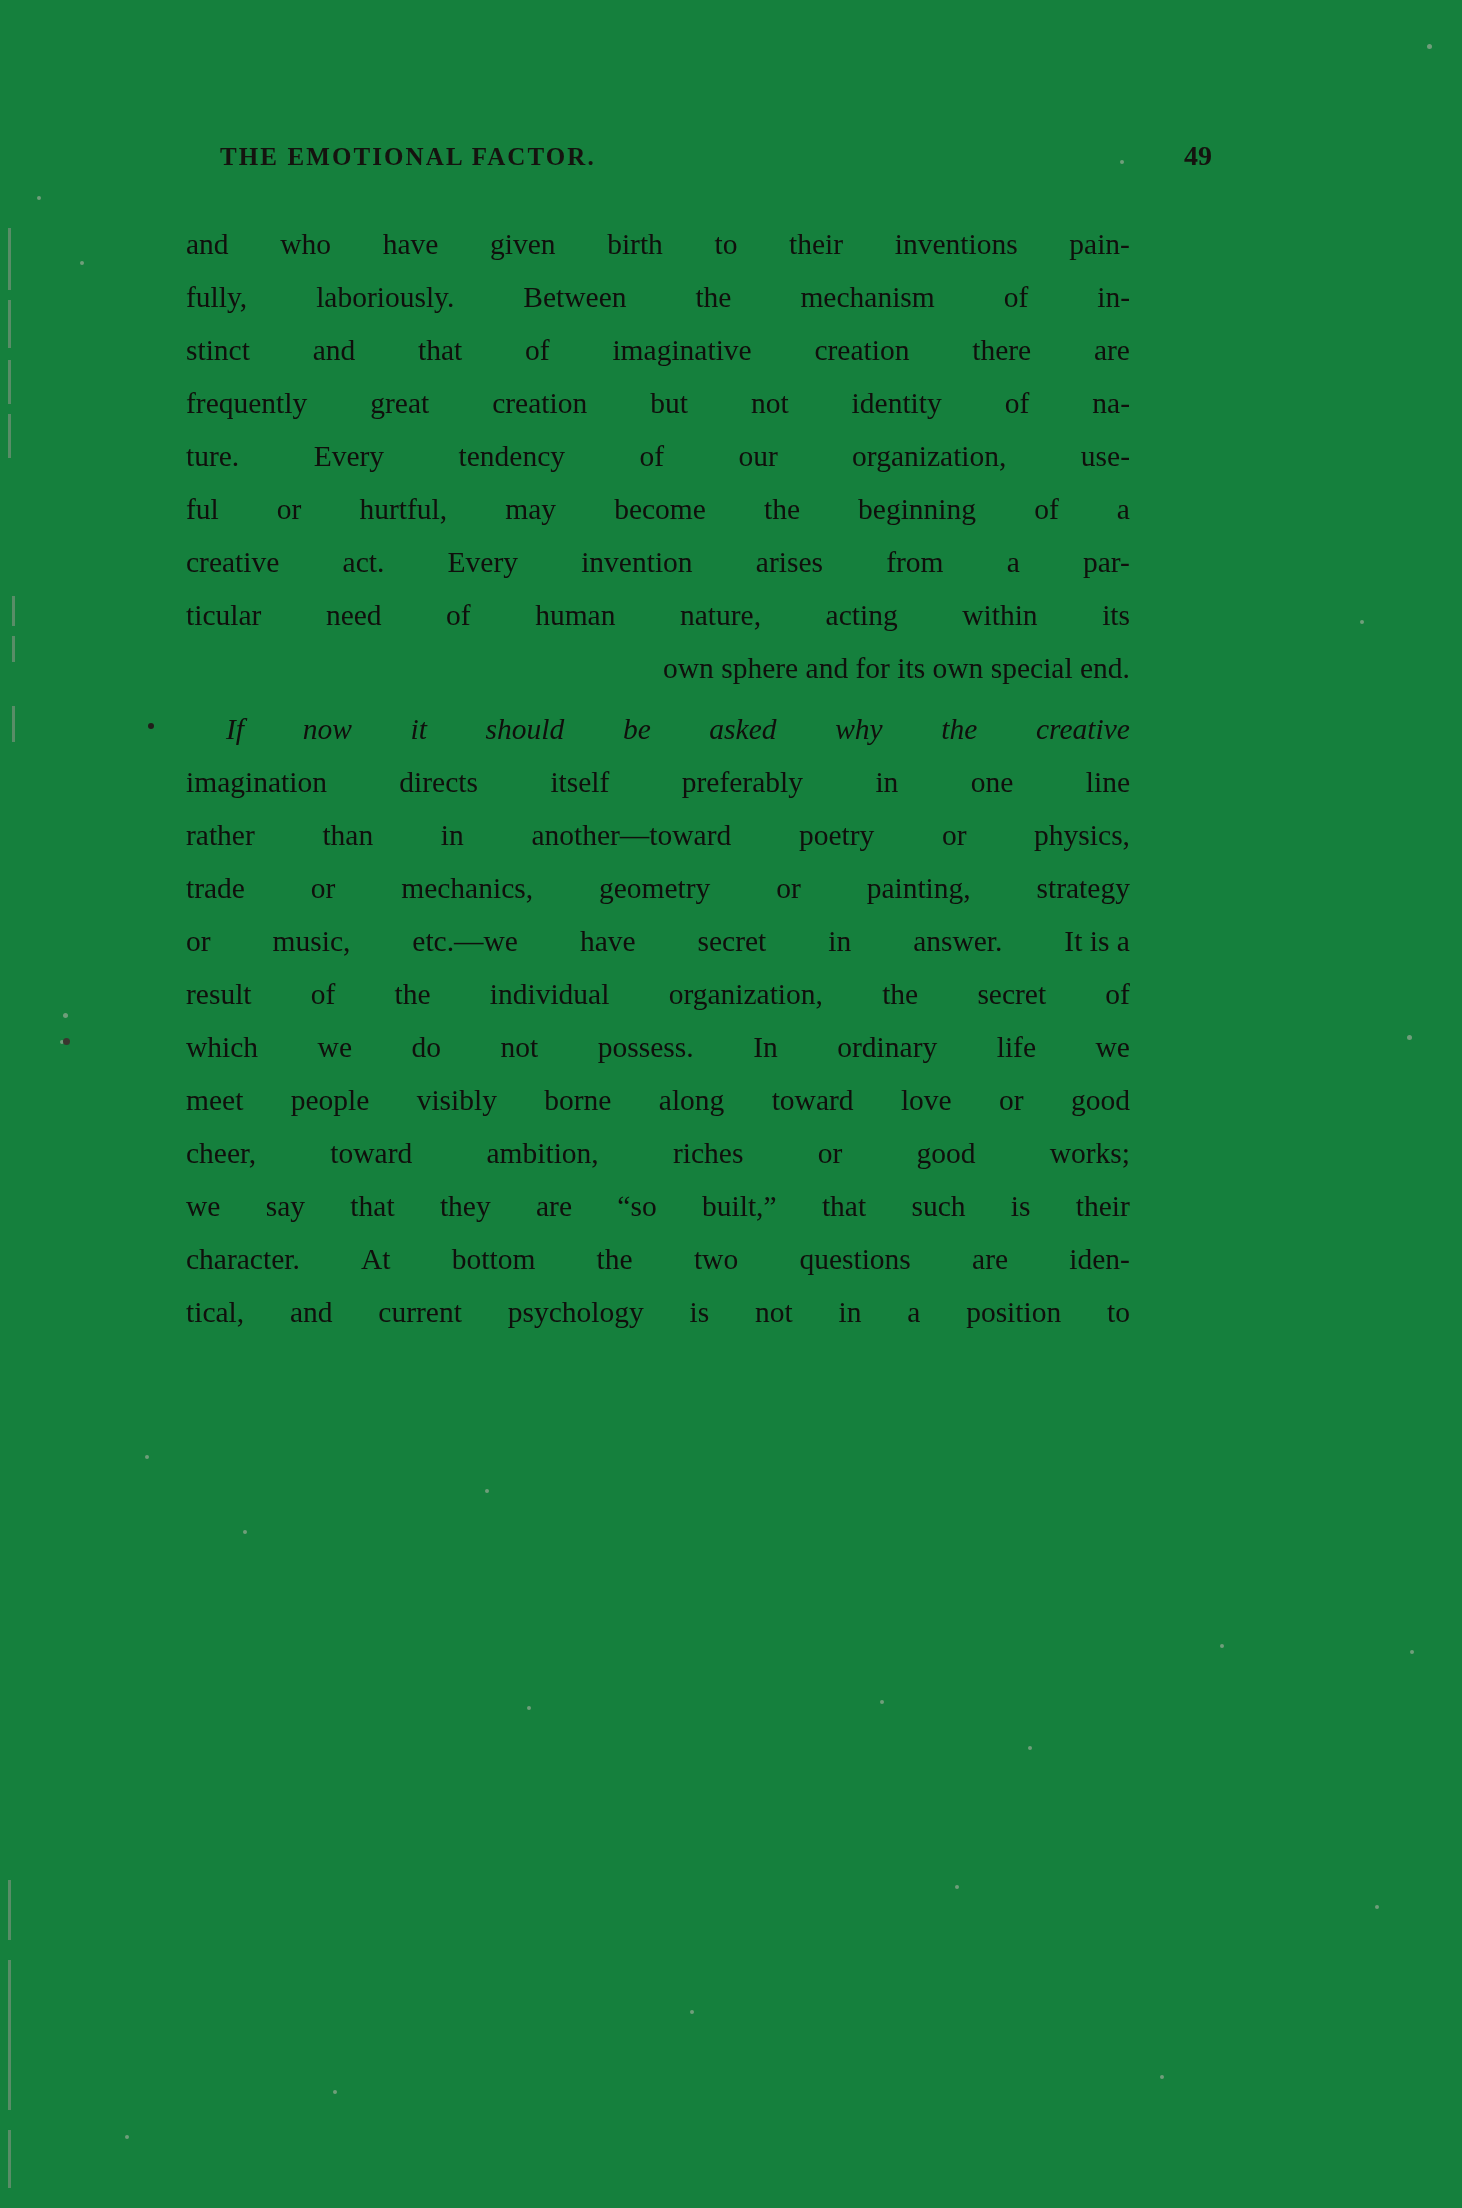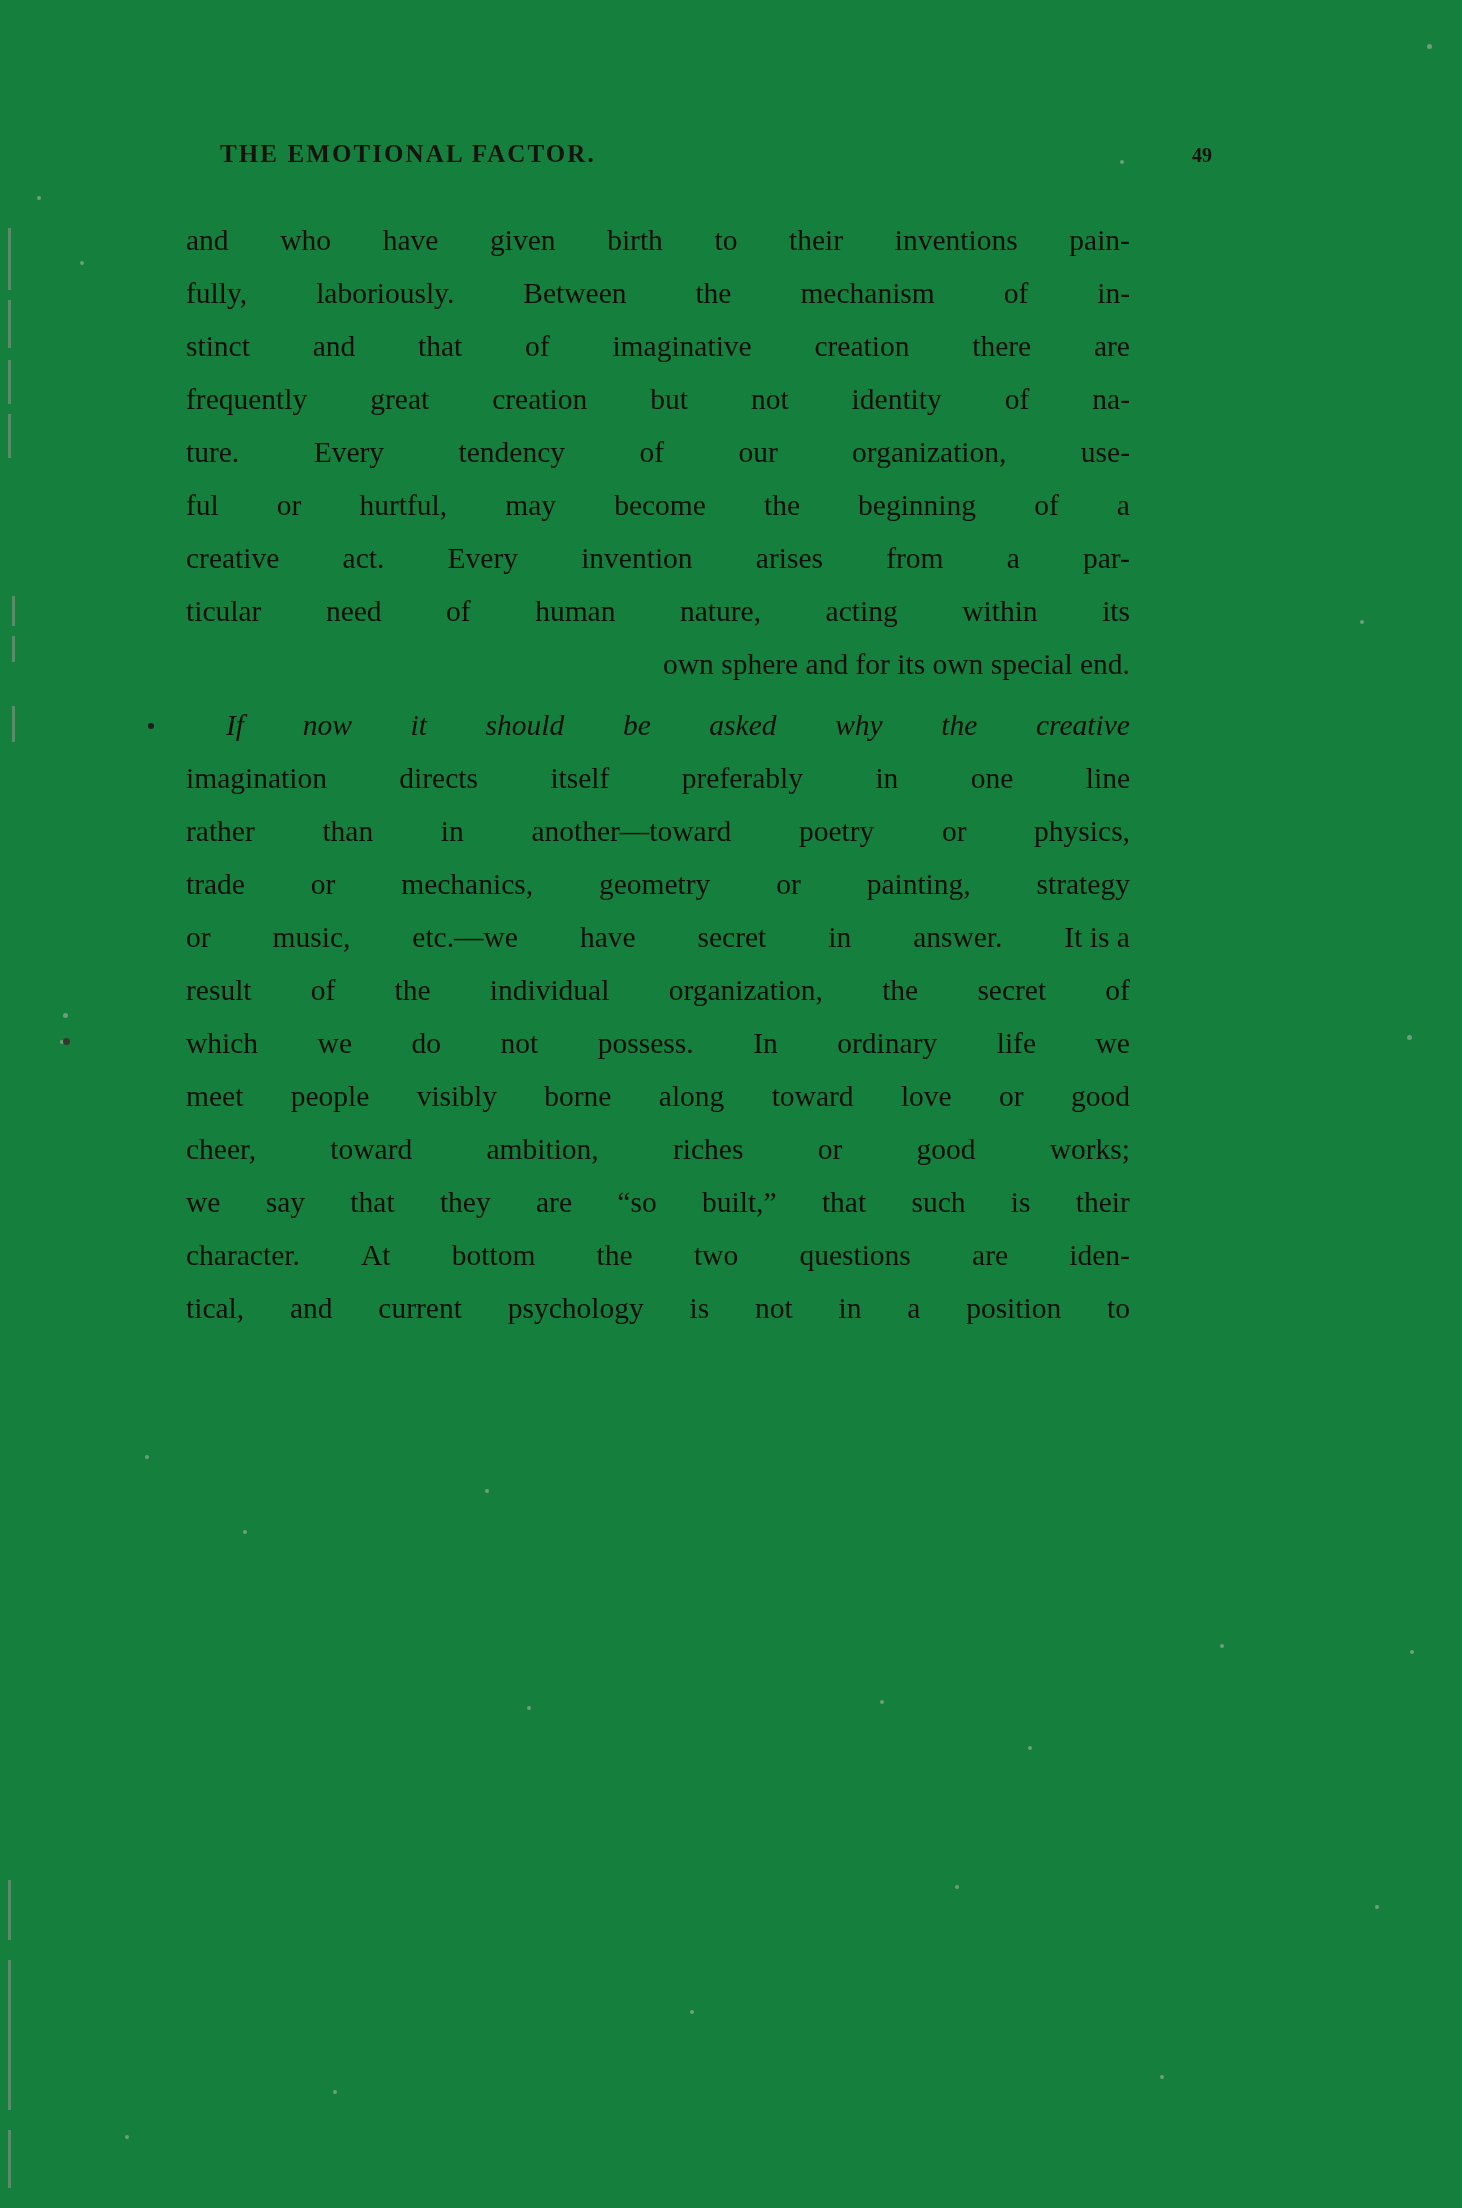--- a/index.html
+++ b/index.html
@@ -53,21 +53,21 @@
   }
   .running-head .rh-title {
     font-size: 25px;
     letter-spacing: 2.1px;
     font-weight: 700;
     text-transform: uppercase;
     color: #15130f;
     white-space: nowrap;
   }
   .running-head .rh-folio {
-    font-size: 20px;
+    font-size: 28px;
     font-weight: 700;
     color: #15130f;
     padding-right: 8px;
   }
 
   .body-text {
     width: 960px;
   }
 
   .para {

